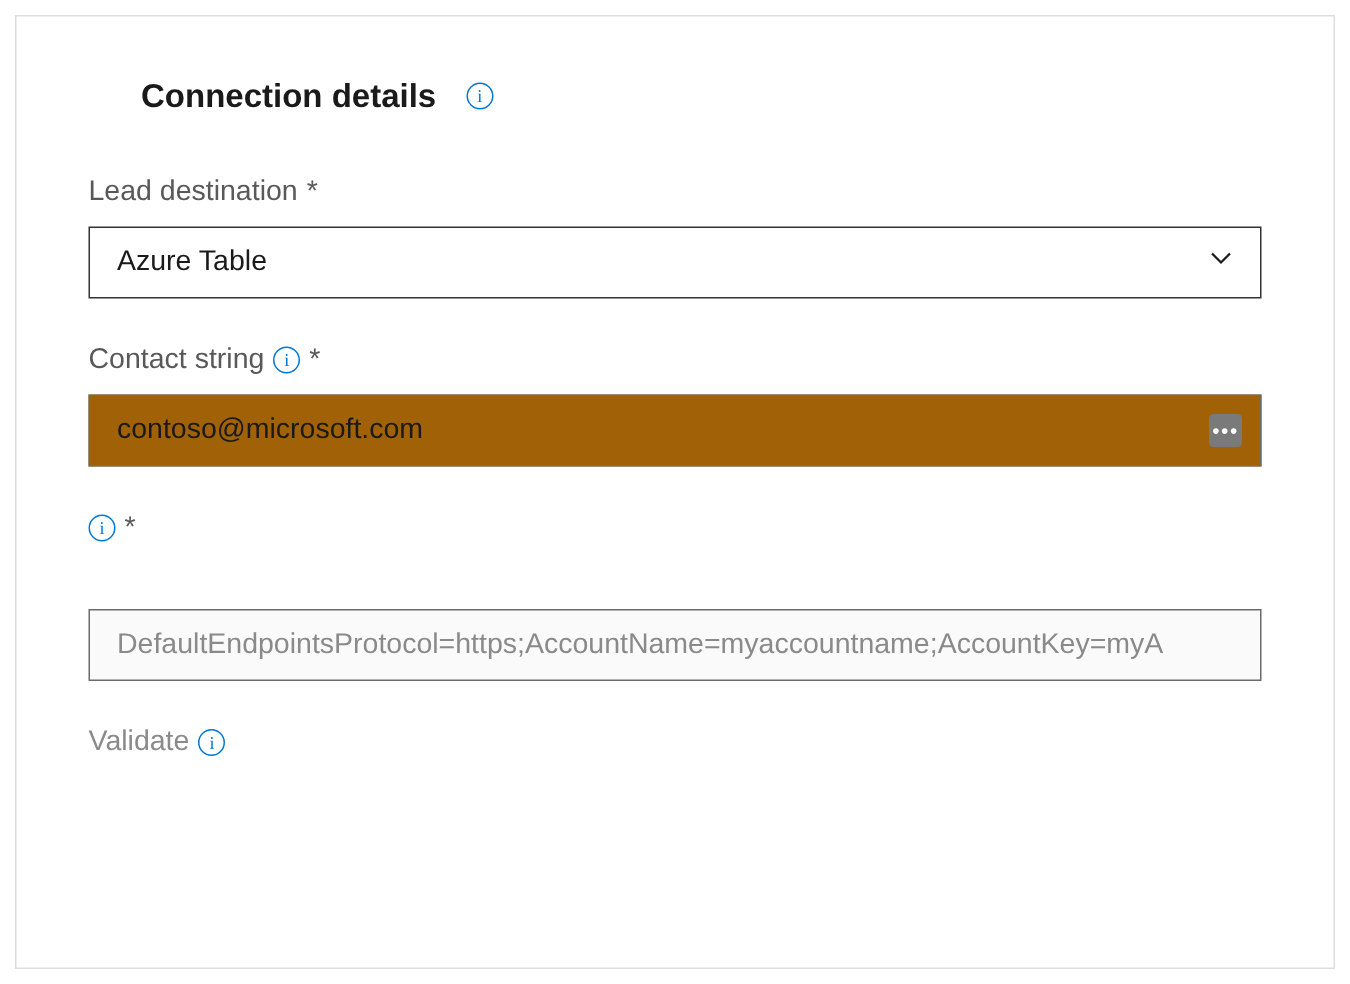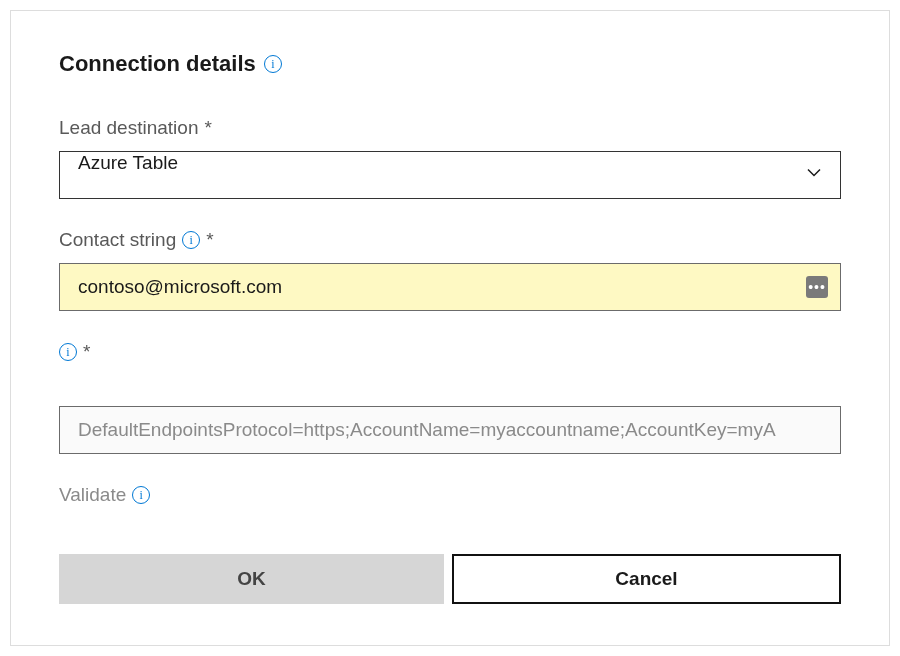--- a/index.html
+++ b/index.html
@@ -19,22 +19,23 @@
       background: #fff;
       padding: 40px 48px 40px 48px;
       height: 100%;
     }
     .heading {
       font-size: 22px;
       font-weight: 700;
       color: #1a1a1a;
       display: flex;
       align-items: center;
-      gap: 8px;
+      gap: 20px;
       margin-bottom: 40px;
+      margin-left: 35px;
     }
     .info-icon {
       display: inline-flex;
       align-items: center;
       justify-content: center;
       width: 18px;
       height: 18px;
       border: 1.5px solid #0078d4;
       border-radius: 50%;
       color: #0078d4;
@@ -57,21 +58,21 @@
       text-align: center;
     }
     .req {
       color: #595959;
     }
     .select-box {
       position: relative;
       border: 1px solid #333;
       height: 48px;
       display: flex;
-      align-items: flex-start;
+      align-items: center;
       padding: 0 18px;
       font-size: 19px;
       color: #1a1a1a;
       background: #fff;
       cursor: pointer;
     }
     .chevron {
       position: absolute;
       right: 16px;
       top: 50%;
@@ -80,21 +81,21 @@
     }
     .input-box {
       position: relative;
       border: 1px solid #6b6b6b;
       height: 48px;
       display: flex;
       align-items: center;
       padding: 0 18px;
       font-size: 19px;
       color: #1a1a1a;
-      background: #fef9c3;
+      background: #a16207;
     }
     .input-box.readonly {
       color: #8a8a8a;
       background: #fafafa;
     }
     .input-suffix {
       position: absolute;
       right: 12px;
       top: 50%;
       transform: translateY(-50%);
@@ -196,18 +197,14 @@
     <div class="input-box readonly ellipsis">
       <span>DefaultEndpointsProtocol=https;AccountName=myaccountname;AccountKey=myA</span>
     </div>
   </div>
 
   <div class="validate-row">
     <span>Validate</span>
     <span class="info-icon">i</span>
   </div>
 
-  <div class="buttons">
-    <button class="btn btn-ok">OK</button>
-    <button class="btn btn-cancel">Cancel</button>
-  </div>
 
 </div>
 
 </body></html>

